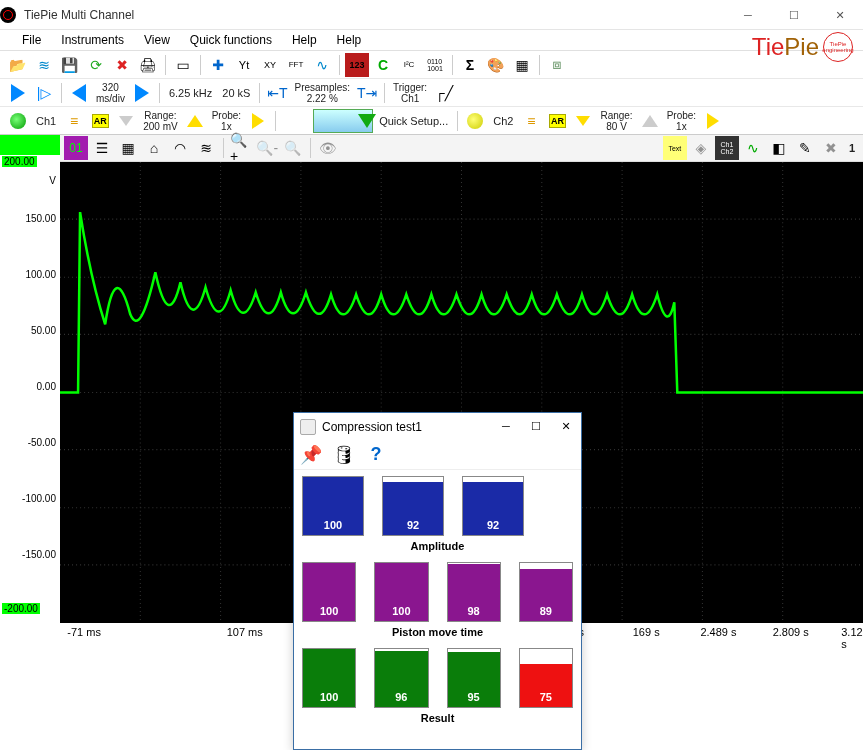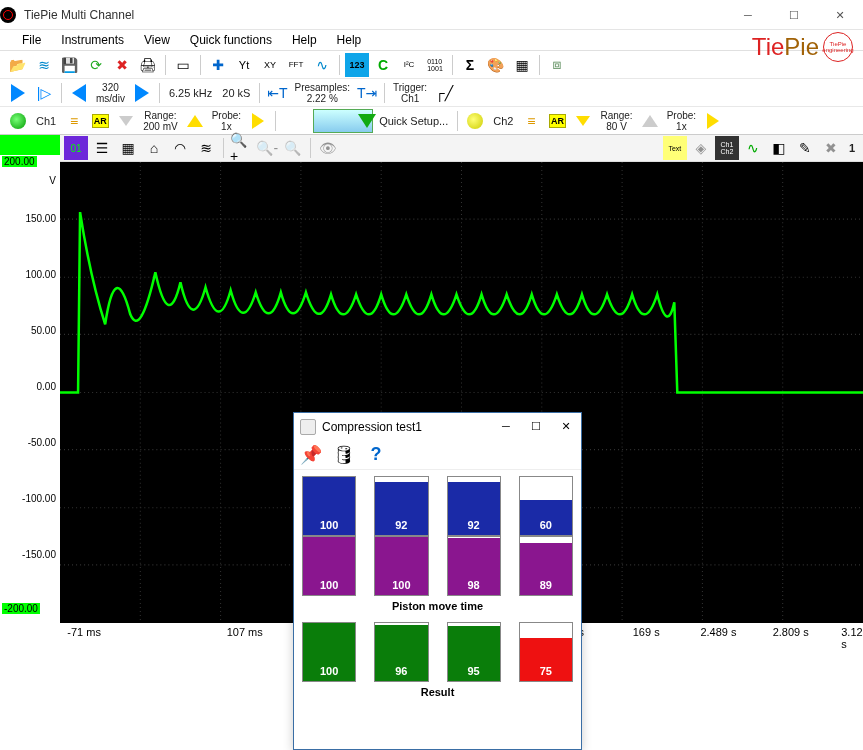--- a/index.html
+++ b/index.html
@@ -115,21 +115,21 @@
       <span style="font-size:11px">Yt</span>
     </div>
   <div class="tbtn">
       <span style="font-size:9px">XY</span>
     </div>
   <div class="tbtn">
       <span style="font-size:8px">FFT</span>
     </div>
   <div class="tbtn" style="color:#08c">∿</div>
   <div class="tsep"></div>
-  <div class="tbtn" style="background:#0ea5e9;color:#000;font-size:9px;font-weight:bold">123</div>
+  <div class="tbtn" style="background:#b91c1c;color:#000;font-size:9px;font-weight:bold">123</div>
   <div class="tbtn" style="color:#0a0;font-weight:bold">C</div>
   <div class="tbtn">
       <span style="font-size:8px">I²C</span>
     </div>
   <div class="tbtn">
       <span style="font-size:7px">0110<br>1001</span>
     </div>
   <div class="tsep"></div>
   <div class="tbtn" style="font-weight:bold">Σ</div>
   <div class="tbtn">🎨</div>
@@ -241,21 +241,21 @@
     <span class="ylbl" style="top:134px">100.00</span>
     <span class="ylbl" style="top:190px">50.00</span>
     <span class="ylbl" style="top:246px">0.00</span>
     <span class="ylbl" style="top:302px">-50.00</span>
     <span class="ylbl" style="top:358px">-100.00</span>
     <span class="ylbl" style="top:414px">-150.00</span>
     <span class="ymin" style="top:468px">-200.00</span>
   </div>
   <div class="plot-col">
     <div class="plot-tool">
-      <div class="tbtn" style="background:#6d28d9;color:#0f0;font-size:10px">01</div>
+      <div class="tbtn" style="background:#a21caf;color:#0f0;font-size:12px">01</div>
       <div class="tbtn">☰</div>
       <div class="tbtn">▦</div>
       <div class="tbtn">⌂</div>
       <div class="tbtn">◠</div>
       <div class="tbtn">≋</div>
       <div class="tsep"></div>
       <div class="tbtn">🔍+</div>
       <div class="tbtn" style="opacity:.4">🔍-</div>
       <div class="tbtn" style="opacity:.4">🔍</div>
       <div class="tsep"></div>
@@ -336,25 +336,22 @@
           <div class="val">100</div>
         </div>
         <div class="barbox">
           <div class="barfill" style="height: 92%; background: rgb(26, 42, 167);"></div>
           <div class="val">92</div>
         </div>
         <div class="barbox">
           <div class="barfill" style="height: 92%; background: rgb(26, 42, 167);"></div>
           <div class="val">92</div>
         </div>
-        <div class="barbox">
-          <div class="barfill" style="height: 60%; background: rgb(26, 42, 167);"></div>
-          <div class="val">60</div>
-        </div>
       </div>
+    <div class="row-label">Amplitude</div>
     <div class="bar-row" id="row-pis">
         <div class="barbox">
           <div class="barfill" style="height: 100%; background: rgb(138, 22, 143);"></div>
           <div class="val">100</div>
         </div>
         <div class="barbox">
           <div class="barfill" style="height: 100%; background: rgb(138, 22, 143);"></div>
           <div class="val">100</div>
         </div>
         <div class="barbox">

